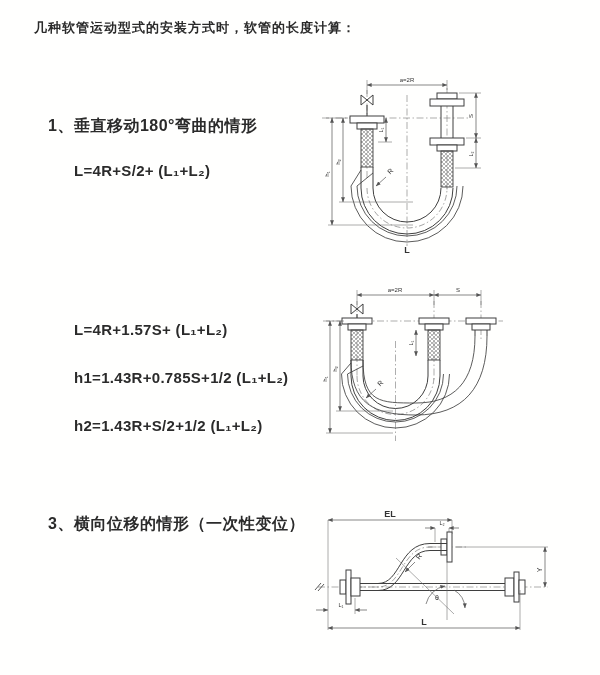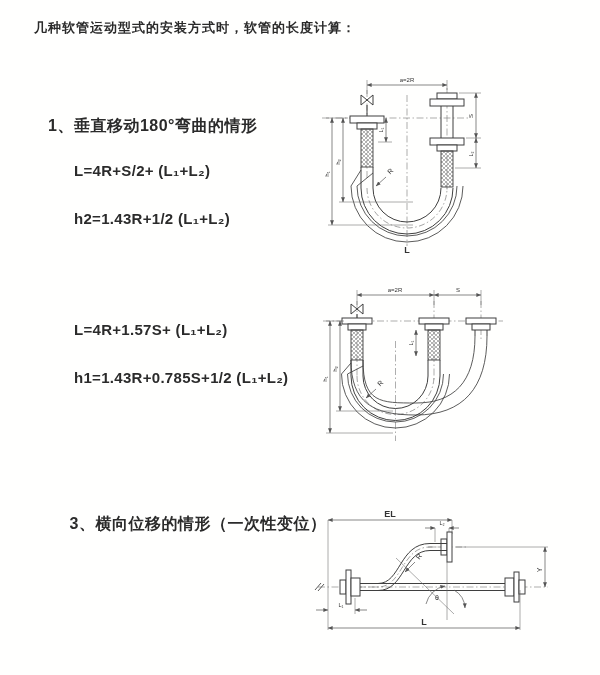--- a/index.html
+++ b/index.html
@@ -12,21 +12,21 @@
   .abs{position:absolute;}
   #title{
     left:34px;top:19px;font-size:13px;font-weight:bold;letter-spacing:1px;white-space:nowrap;
   }
   .section{left:48px;width:300px;}
   .section .heading{font-size:16px;font-weight:bold;letter-spacing:.5px;white-space:nowrap;}
   .section .formulas{margin:11px 0 0 26px;}
   .section .formula{font-size:15px;font-weight:bold;line-height:29px;white-space:nowrap;letter-spacing:.3px;margin-top:19px;}
   #sec1{top:116px;}
   #sec2{top:296px;}
-  #sec3{top:514px;text-align:center;}
+  #sec3{top:514px;}
   svg{position:absolute;overflow:visible;}
   #d1{left:318px;top:70px;}
   #d2{left:318px;top:281px;}
   #d3{left:308px;top:498px;}
   svg text{fill:#333;font-family:"Liberation Sans","DejaVu Sans",sans-serif;}
   .dim{stroke:#555;stroke-width:.7;fill:none;marker-start:url(#arr);marker-end:url(#arr);}
   .dim1{stroke:#555;stroke-width:.7;fill:none;marker-end:url(#arr);}
   .ext{stroke:#666;stroke-width:.55;fill:none;}
   .cl{stroke:#777;stroke-width:.6;fill:none;stroke-dasharray:7 2.5 1.5 2.5;}
   .ol{stroke:#3f3f3f;stroke-width:1;fill:#fff;}
@@ -41,28 +41,28 @@
 </style>
 </head>
 <body>
 
 <div id="title" class="abs">几种软管运动型式的安装方式时，软管的长度计算：</div>
 
 <div id="sec1" class="abs section">
   <div class="heading">1、垂直移动180°弯曲的情形</div>
   <div class="formulas">
     <div class="formula">L=4R+S/2+ (L₁+L₂)</div>
-    <div class="formula">h2=1.43R+1/2 (L₁+L₂)</div>
   </div>
 </div>
 
 <div id="sec2" class="abs section">
   <div class="formulas">
     <div class="formula">L=4R+1.57S+ (L₁+L₂)</div>
     <div class="formula">h1=1.43R+0.785S+1/2 (L₁+L₂)</div>
+    <div class="formula">h2=1.43R+S/2+1/2 (L₁+L₂)</div>
   </div>
 </div>
 
 <div id="sec3" class="abs section">
   <div class="heading">3、横向位移的情形（一次性变位）</div>
 </div>
 
 <svg id="d1" width="195" height="190" viewBox="0 0 195 190">
   <defs>
     <marker id="arr" viewBox="0 0 10 10" refX="9.5" refY="5" markerWidth="7" markerHeight="7" orient="auto-start-reverse">

